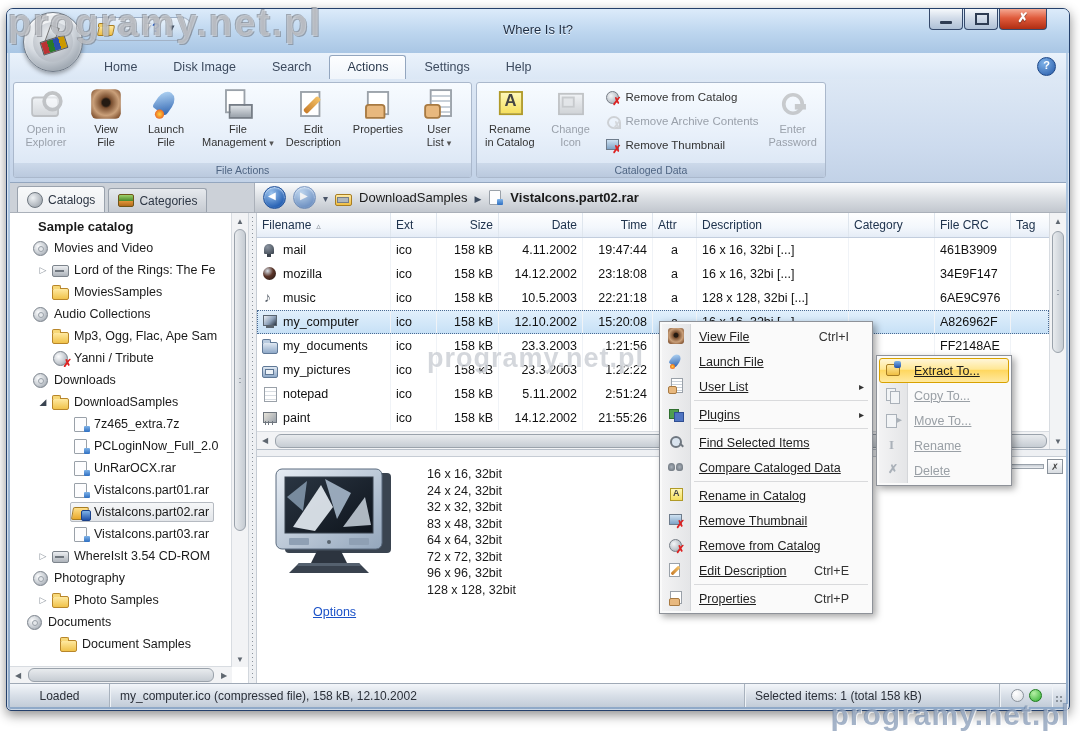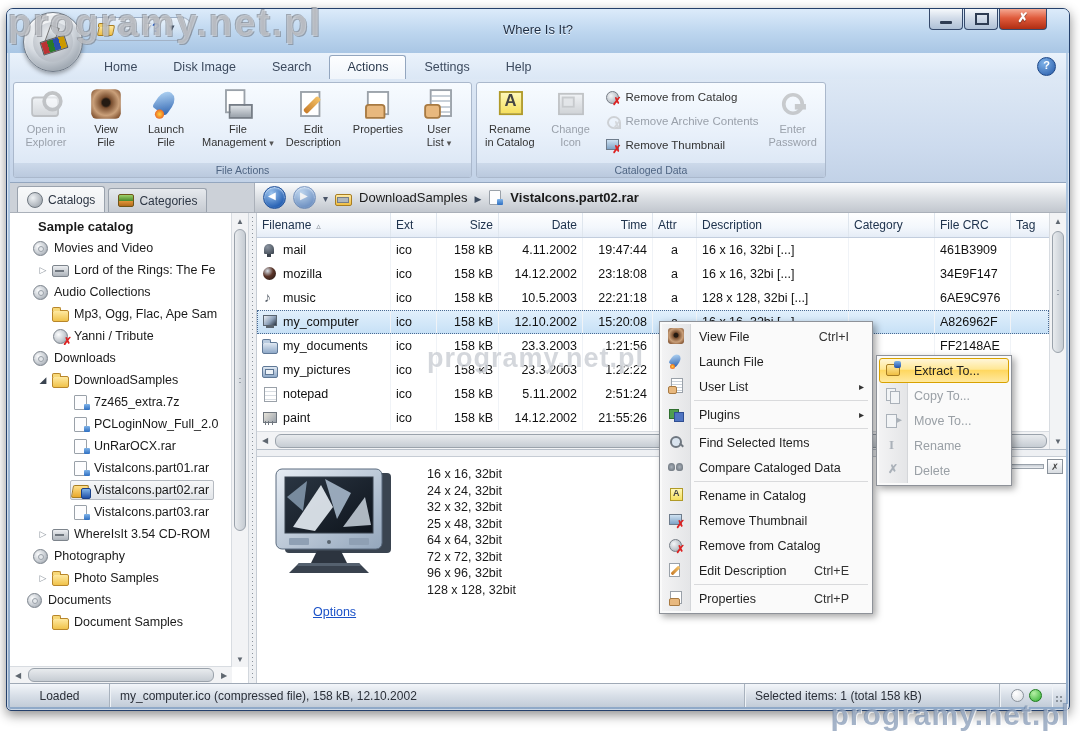--- a/index.html
+++ b/index.html
@@ -244,21 +244,21 @@
   .light.on{background:radial-gradient(circle at 35% 30%,#b6f0a6,#2faf2f);border-color:#1e7a1e;}
   .grip{width:14px;height:100%;position:relative;}
   .grip::after{content:"";position:absolute;right:2px;bottom:3px;width:9px;height:9px;
     background-image:radial-gradient(circle,#8a929b 1px,transparent 1.2px);background-size:4px 4px;}
 
   
   .menu{position:absolute;background:#fafafa;border:1px solid #8e9299;box-shadow:3px 3px 7px rgba(0,0,0,.35);padding:2px;z-index:40;box-sizing:border-box;}
   .menu::before{content:"";position:absolute;left:2px;top:2px;bottom:2px;width:28px;background:linear-gradient(90deg,#f3f3f4,#e4e5e7);border-right:1px solid #d4d6d9;}
   .mrow{position:relative;height:25px;display:flex;align-items:center;font-size:12.5px;color:#1e1e1e;border:1px solid transparent;border-radius:3px;box-sizing:border-box;}
   .mrow .m-ico{position:absolute;left:5px;top:3px;}
-  .mrow .m-label{margin-left:36px;white-space:nowrap;}
+  .mrow .m-label{margin-left:36px;white-space:nowrap;text-decoration:underline;}
   .mrow .m-short{margin-left:auto;padding-right:20px;color:#333;}
   .mrow .m-arrow{position:absolute;right:5px;font-size:10px;color:#333;}
   .mrow .m-arrow::after{content:"▸";}
   .mrow.hl{background:linear-gradient(#fff6d8,#ffe794 45%,#ffd75e 48%,#ffe9a0);border-color:#d8a200;}
   .mrow.disabled{color:#9aa0a6;}
   .mrow.sep{height:3px;border:none;border-radius:0;}
   .mrow.sep::after{content:"";position:absolute;left:32px;right:2px;top:1px;height:1px;background:#d9dadc;}
   .ctx{left:659px;top:321px;width:214px;}
   .sub{left:876px;top:355px;width:136px;z-index:41;}
   .sub .m-label{margin-left:34px;}
@@ -485,20 +485,27 @@
             </div>
 
             <div class="trow" style="padding-left: 26px;">
               <span class="exp collapsed"></span>
               <span class="t-body">
                 <span class="t-ico cd-drive-icon"></span>
                 <span class="t-label">Lord of the Rings: The Fe</span>
               </span>
             </div>
 
+            <div class="trow" style="padding-left: 26px;">
+              <span class="exp"></span>
+              <span class="t-body">
+                <span class="t-ico folder-icon"></span>
+                <span class="t-label">MoviesSamples</span>
+              </span>
+            </div>
 
             <div class="trow" style="padding-left: 6px;">
               <span class="exp"></span>
               <span class="t-body">
                 <span class="t-ico disc-icon"></span>
                 <span class="t-label">Audio Collections</span>
               </span>
             </div>
 
             <div class="trow" style="padding-left: 26px;">
@@ -606,21 +613,21 @@
             </div>
 
             <div class="trow" style="">
               <span class="exp"></span>
               <span class="t-body">
                 <span class="t-ico disc-icon"></span>
                 <span class="t-label">Documents</span>
               </span>
             </div>
 
-            <div class="trow" style="padding-left: 26px;">
+            <div class="trow" style="padding-left: 34px;">
               <span class="exp"></span>
               <span class="t-body">
                 <span class="t-ico folder-icon"></span>
                 <span class="t-label">Document Samples</span>
               </span>
             </div>
           </div>
         <div class="sb-v">
           <div class="sb-btn" style="position:absolute;top:0;left:0;">▲</div>
           <div class="sb-thumb-v" style="top:16px;height:300px;">
@@ -993,21 +1000,21 @@
               <path d="M26 96 L86 96 L96 106 L16 106 Z" fill="#39424e"></path>
               <path d="M26 96 L86 96 L88 99 L24 99 Z" fill="#55616f"></path>
             </svg>
           </div>
           <div class="pv-options">Options</div>
           <div class="pv-sizes">
 
           <div>16 x 16, 32bit</div>
               <div>24 x 24, 32bit</div>
               <div>32 x 32, 32bit</div>
-              <div>25 x 48, 32bit</div>
+              <div>83 x 48, 32bit</div>
               <div>64 x 64, 32bit</div>
               <div>72 x 72, 32bit</div>
               <div>96 x 96, 32bit</div>
               <div>128 x 128, 32bit</div>
             </div>
           <div class="pv-close">
             <span class="pv-line"></span>
             <span class="pv-x"></span>
           </div>
         </div>

